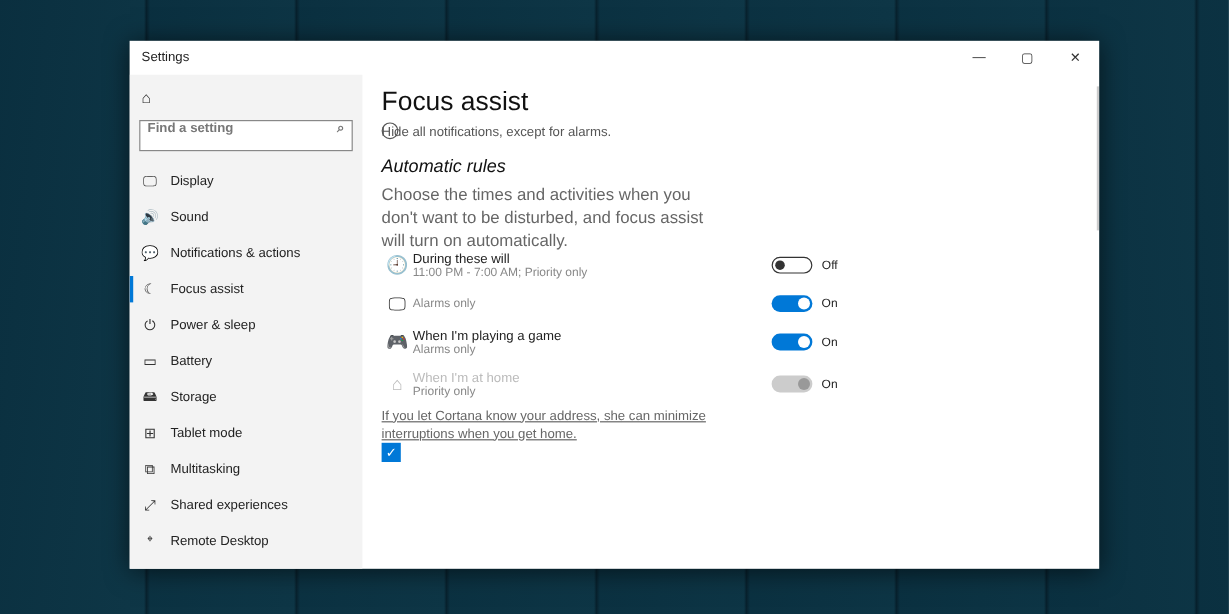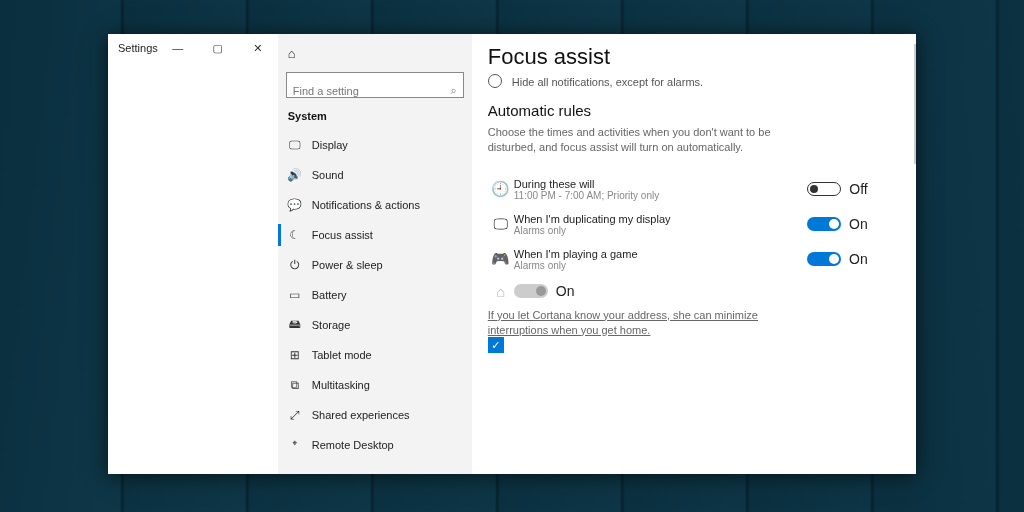--- a/index.html
+++ b/index.html
@@ -14,21 +14,21 @@
 .bg-planks {
   position: absolute; inset: 0;
   background: repeating-linear-gradient(90deg, #0a3040 0px, #0d3545 120px, #061e2a 122px, #0a3040 125px);
   opacity: 0.9;
 }
 .window {
   position: absolute;
   top: 34px; left: 108px;
   width: 808px; height: 440px;
   background: #fff;
-  display: flex; flex-direction: row;
+  display: flex; flex-direction: column;
   box-shadow: 0 2px 20px rgba(0,0,0,0.6);
 }
 .titlebar {
   height: 28px;
   display: flex; align-items: center;
   padding-left: 10px;
   font-size: 11px;
   color: #222;
 }
 .titlebar .spacer { flex: 1; }
@@ -48,23 +48,23 @@
 .home-row {
   height: 30px; display: flex; align-items: center;
   padding-left: 10px; font-size: 13px; color: #222;
   cursor: pointer;
 }
 .search-wrap { padding: 4px 8px 10px 8px; }
 .search {
   width: 100%; height: 26px;
   border: 1px solid #888;
   background: #fff;
-  display: flex; align-items: flex-end;
+  display: flex; align-items: flex-start;
   padding: 0 6px;
-  font-size: 11px; color: #777;
+  font-size: 11px; color: #777; font-weight: bold;
 }
 .search .ph { flex: 1; }
 .section-label {
   font-size: 11px; font-weight: 600;
   padding: 2px 10px 8px 10px;
   color: #111;
 }
 .nav-item {
   height: 30px; display: flex; align-items: center;
   padding-left: 10px; gap: 10px;
@@ -76,45 +76,45 @@
   content: ""; position: absolute; left: 0; top: 4px; bottom: 4px; width: 3px; background: #0078d7;
 }
 .nav-item .icon { width: 14px; display: flex; justify-content: center; color: #333; font-size: 12px; }
 .main {
   flex: 1;
   padding: 10px 16px 0 16px;
   overflow: hidden;
   position: relative;
 }
 .page-title { font-size: 22px; font-weight: 400; color: #111; margin-bottom: 6px; }
-.radio-sub { padding-left: 24px; font-size: 11px; color: #555; margin-bottom: 14px; position: relative;}
+.radio-sub { font-size: 11px; color: #555; margin-bottom: 14px; position: relative;}
 .radio-circle { position:absolute; left:0; top:-2px; width:14px; height:14px; border:1px solid #555; border-radius:50%; }
-.section-title { font-size: 15px; font-weight: 400; color: #111; margin-bottom: 6px; }
-.section-desc { font-size: 11px; color: #666; max-width: 290px; line-height: 1.35; margin-bottom: 23px; }
+.section-title { font-size: 15px; font-weight: 400; color: #111; margin-bottom: 6px; font-style: italic; }
+.section-desc { font-size: 14px; color: #666; max-width: 290px; line-height: 1.35; margin-bottom: 0; }
 .rule {
   display: flex; align-items: center;
   margin-bottom: 12px;
   max-width: 380px;
 }
 .rule .ricon { width: 26px; font-size: 15px; color: #333; display:flex; align-items:center; justify-content:center; }
 .rule .rtext { flex: 1; }
 .rule .rtitle { font-size: 11px; color: #222; }
 .rule .rsub { font-size: 10px; color: #888; }
 .rule.disabled .rtitle, .rule.disabled .ricon { color: #bbb; }
 .toggle {
   width: 34px; height: 14px; border-radius: 8px;
   position: relative; margin-right: 8px;
 }
 .toggle.off { border: 1px solid #333; background: #fff; }
 .toggle.off .knob { position:absolute; left:2px; top:2px; width:8px; height:8px; border-radius:50%; background:#333; }
 .toggle.on { background: #0078d7; }
 .toggle.on .knob { position:absolute; right:2px; top:2px; width:10px; height:10px; border-radius:50%; background:#fff; }
 .toggle.disabled { background: #ccc; }
 .toggle.disabled .knob { position:absolute; right:2px; top:2px; width:10px; height:10px; border-radius:50%; background:#999; }
-.state-label { font-size: 14px; color: #222; }
+.state-label { font-size: 10px; color: #222; }
 .cortana-text { font-size: 11px; color: #666; max-width: 290px; line-height: 1.35; margin-top: -4px; text-decoration: underline; }
 .link { color: #0067c0; font-size: 11px; cursor: pointer; margin-top: 2px; margin-bottom: 14px; }
 .check-row { display: flex; align-items: center; gap: 8px; font-size: 11px; color: #222; }
 .checkbox {
   width: 16px; height: 16px; background: #0078d7;
   display: flex; align-items: center; justify-content: center;
   color: #fff; font-size: 11px;
 }
 .scroll-indicator {
   position:absolute; right:0; top:10px; width:2px; height:120px; background:#ccc;
@@ -137,21 +137,20 @@
     <div class="sidebar">
       <div class="home-row">
         <span>⌂</span>
       </div>
       <div class="search-wrap">
         <div class="search">
           <span class="ph">Find a setting</span>
           <span>⌕</span>
         </div>
       </div>
-      <div class="section-label">System</div>
       <div id="sidebar-nav">
           <div class="nav-item">
             <span class="icon">🖵</span>
             <span>Display</span>
           </div>
           <div class="nav-item">
             <span class="icon">🔊</span>
             <span>Sound</span>
           </div>
           <div class="nav-item">
@@ -209,41 +208,44 @@
               <div class="rsub">11:00 PM - 7:00 AM; Priority only</div>
             </div>
             <div class="toggle off">
               <div class="knob"></div>
             </div>
             <div class="state-label">Off</div>
           </div>
           <div class="rule">
             <div class="ricon">🖵</div>
             <div class="rtext">
-              <div class="rtitle">When I'm duplicating my display</div>
               <div class="rsub">Alarms only</div>
             </div>
             <div class="toggle on">
               <div class="knob"></div>
             </div>
             <div class="state-label">On</div>
           </div>
           <div class="rule">
             <div class="ricon">🎮</div>
             <div class="rtext">
               <div class="rtitle">When I'm playing a game</div>
               <div class="rsub">Alarms only</div>
             </div>
             <div class="toggle on">
               <div class="knob"></div>
             </div>
             <div class="state-label">On</div>
           </div>
           <div class="rule disabled">
             <div class="ricon">⌂</div>
+            <div class="rtext">
+              <div class="rtitle">When I'm at home</div>
+              <div class="rsub">Priority only</div>
+            </div>
             <div class="toggle disabled">
               <div class="knob"></div>
             </div>
             <div class="state-label">On</div>
           </div>
         </div>
       <div class="cortana-text">If you let Cortana know your address, she can minimize interruptions when you get home.</div>
       <div class="check-row">
         <div class="checkbox">✓</div>
       </div>

